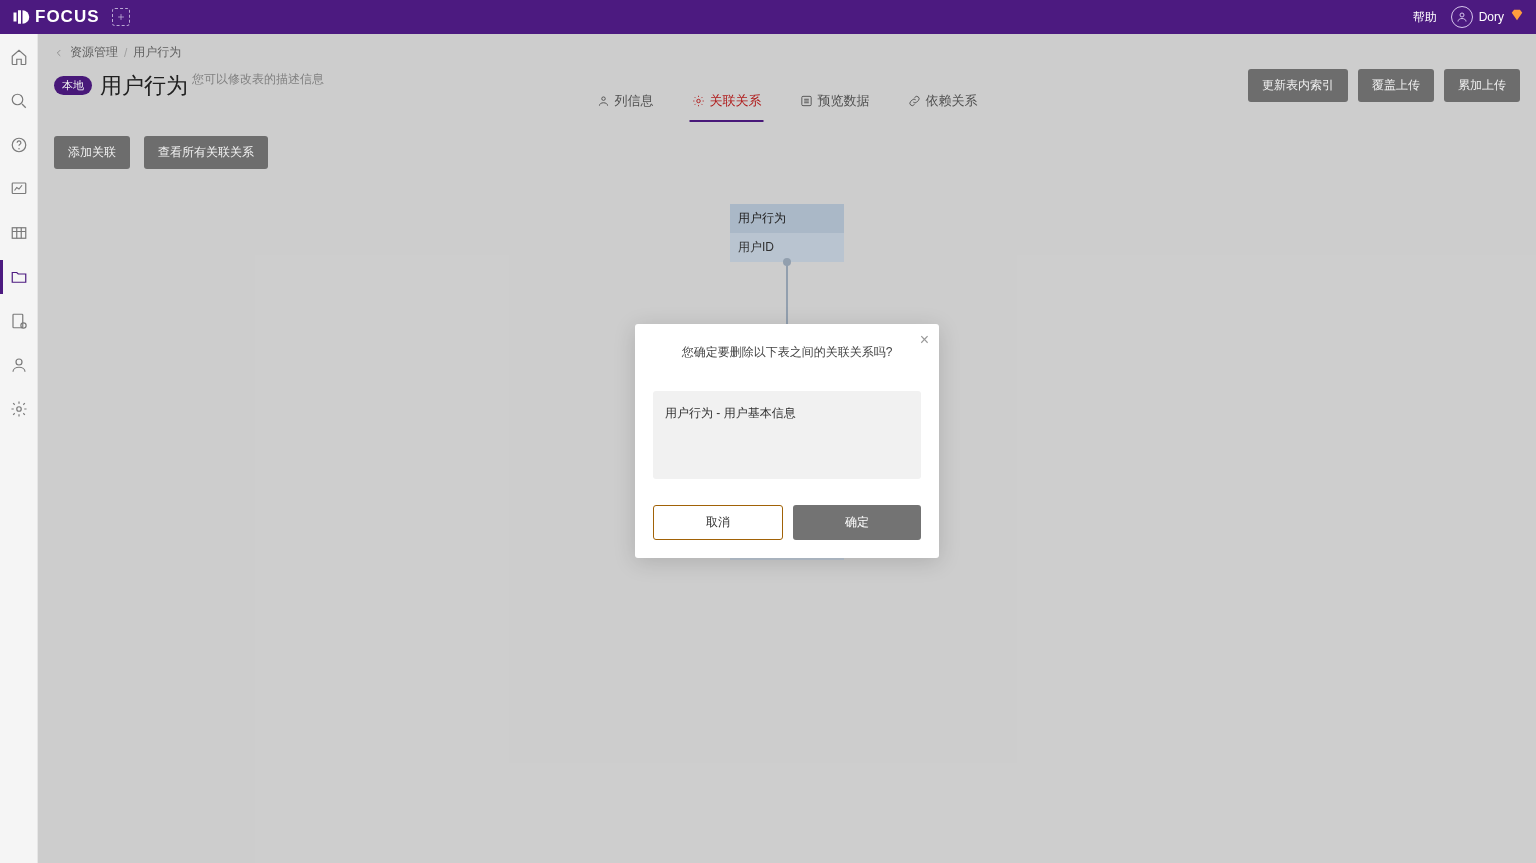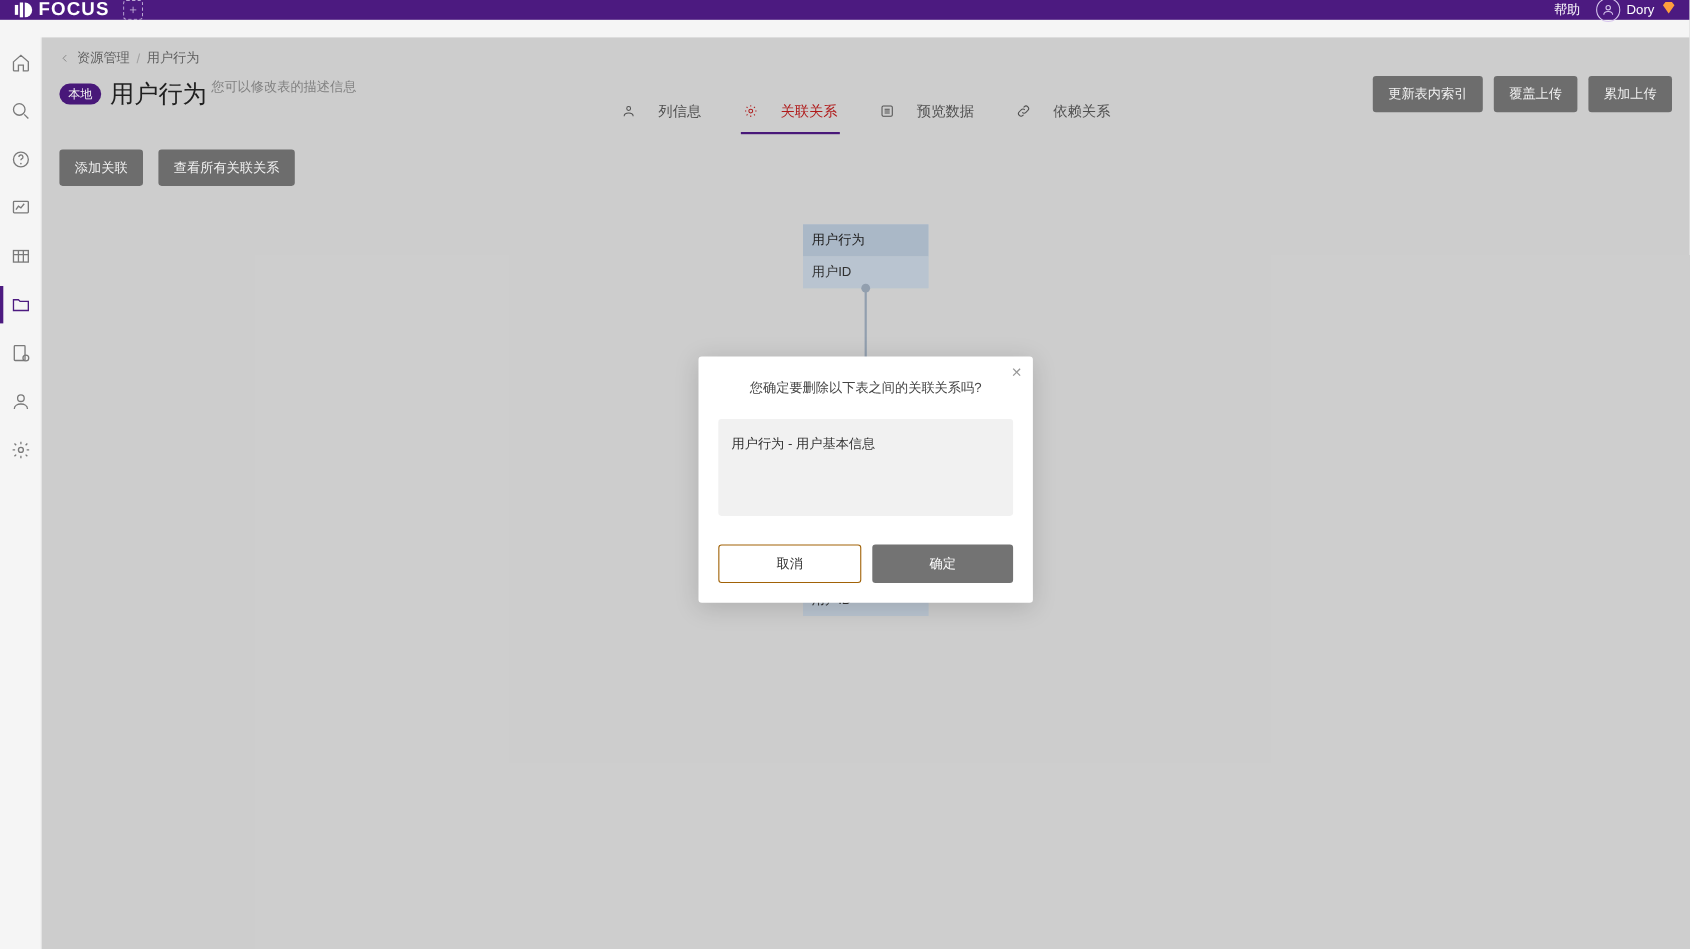--- a/index.html
+++ b/index.html
@@ -1,19 +1,19 @@
 <!DOCTYPE html>
 <html><head>
 <meta charset="utf-8">
 <style>
 *{margin:0;padding:0;box-sizing:border-box;font-family:"Helvetica Neue",Arial,"PingFang SC","Microsoft YaHei",sans-serif}
 body{width:1536px;height:863px;overflow:hidden;background:#f5f5f5;position:relative}
 
 
-.topbar{height:18px;background:#4c1a80;display:flex;align-items:center;color:#fff;padding:0 12px;justify-content:space-between}
+.topbar{height:34px;background:#4c1a80;display:flex;align-items:center;color:#fff;padding:0 12px;justify-content:space-between}
 .topbar-left{display:flex;align-items:center;gap:12px}
 .logo{display:flex;align-items:center;gap:5px;font-weight:600;letter-spacing:1px;font-size:17px}
 .logo svg{width:18px;height:18px}
 .plus-box{width:18px;height:18px;border:1px dashed #bba9d3;border-radius:3px;display:flex;align-items:center;justify-content:center;color:#bba9d3;font-size:12px;cursor:pointer}
 .topbar-right{display:flex;align-items:center;gap:14px}
 .help{font-size:12px;cursor:pointer}
 .user{display:flex;align-items:center;gap:6px;cursor:pointer}
 .avatar{width:22px;height:22px;border:1.5px solid #d6c5ec;border-radius:50%;display:flex;align-items:center;justify-content:center}
 .avatar svg{width:12px;height:12px;color:#d6c5ec}
 .user-name{font-size:12px}
@@ -39,21 +39,21 @@
 .badge{background:#4c1a80;color:#fff;font-size:11px;padding:2px 8px;border-radius:10px}
 .title-text{font-size:22px;color:#222}
 .title-desc{font-size:12px;color:#888}
 .title-actions{display:flex;gap:10px}
 .btn{border-radius:3px;font-size:12px;padding:8px 14px;cursor:pointer;border:none}
 .btn.primary{background:#737373;color:#fff}
 .btn.outline{background:#fff;border:1px solid #a16207;color:#333}
 
 
 .tabs{display:flex;gap:34px;position:absolute;left:50%;transform:translateX(-50%);top:50px}
-.tab{display:flex;align-items:center;gap:20px;font-size:13px;color:#555;padding:8px 2px 10px;cursor:pointer;border-bottom:2px solid transparent}
+.tab{display:flex;align-items:center;gap:4px;font-size:13px;color:#555;padding:8px 2px 10px;cursor:pointer;border-bottom:2px solid transparent}
 .tab.active{color:#b91c1c;border-bottom-color:#4c1a80}
 .tab svg{width:14px;height:14px}
 
 
 .sub-actions{display:flex;gap:14px;padding:34px 16px 0}
 
 
 .diagram{position:absolute;left:50%;transform:translateX(-50%);top:170px;display:flex;flex-direction:column;align-items:center}
 .node{width:114px;background:#c3cfdc}
 .node .head{background:#b4c2d2;font-size:12px;padding:6px 8px;color:#222}
@@ -61,21 +61,21 @@
 .connector{width:2px;height:240px;background:#9aa8b8;position:relative}
 .connector::before,.connector::after{content:"";position:absolute;width:8px;height:8px;border-radius:50%;background:#9aa8b8;left:-3px}
 .connector::before{top:-4px}
 .connector::after{bottom:-4px}
 
 
 .overlay{position:absolute;inset:0;background:rgba(0,0,0,0.05);display:flex;align-items:flex-start;justify-content:center;padding-top:290px}
 .modal{width:304px;background:#fff;border-radius:3px;padding:20px 18px 18px;position:relative;box-shadow:0 4px 22px rgba(0,0,0,.15)}
 .modal-close{position:absolute;right:10px;top:8px;color:#999;cursor:pointer;font-size:16px;line-height:1}
 .modal h2{text-align:center;font-size:24px;font-weight:400;color:#222;margin-bottom:8px}
-.modal .msg{text-align:center;font-size:12px;color:#444;margin-bottom:20px}
+.modal .msg{text-align:center;font-size:12px;color:#444;margin-bottom:30px}
 .modal .box{background:#f1f1f1;border-radius:3px;padding:14px 12px 57px;font-size:12px;color:#333;margin-bottom:26px}
 .modal .btns{display:flex;gap:10px}
 .modal .btns .btn{flex:1;padding:8px 0;text-align:center}
 </style>
 </head>
 <body>
 
 <div class="topbar">
   <div class="topbar-left">
     <div class="logo">

